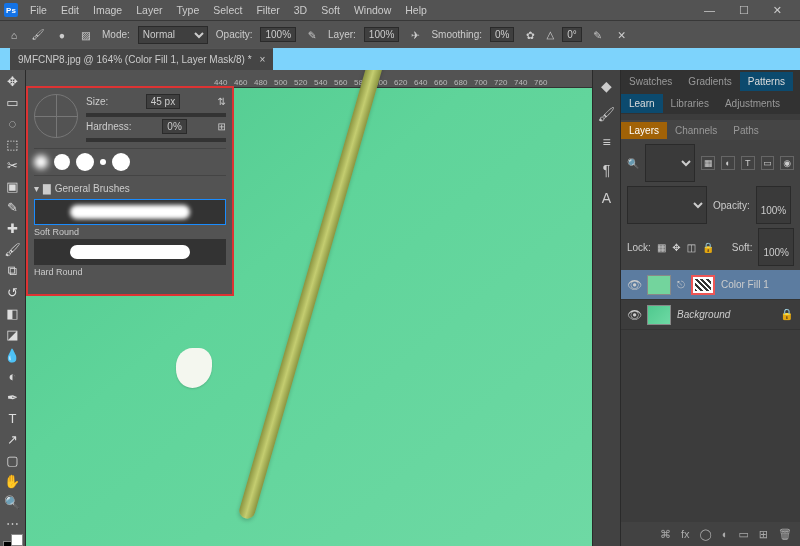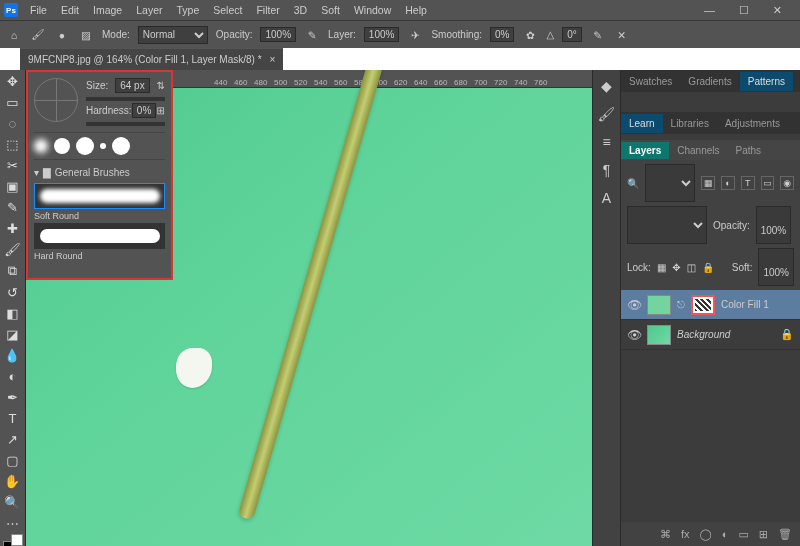--- a/index.html
+++ b/index.html
@@ -7,35 +7,35 @@
 .menubar{height:20px;background:#535353;display:flex;align-items:center;padding:0 4px;gap:2px}
 .menubar .logo{width:14px;height:14px;background:#1473e6;border-radius:2px;display:flex;align-items:center;justify-content:center;font-size:8px;color:#fff;font-weight:bold;margin-right:4px}
 .menubar span{padding:2px 6px;cursor:default}
 .winctrl{margin-left:auto;display:flex;gap:12px;padding-right:8px}
 .winctrl span{font-size:11px}
 .optionsbar{height:28px;background:#535353;display:flex;align-items:center;gap:8px;padding:0 6px;border-top:1px solid #383838}
 .optionsbar .ico{width:16px;height:16px;display:inline-flex;align-items:center;justify-content:center}
 .optionsbar select{background:#3f3f3f;color:#ccc;border:1px solid #2a2a2a;font-size:10px;height:18px;width:70px}
 .optionsbar .lbl{font-size:10px}
 .optionsbar .val{background:#3f3f3f;padding:1px 4px;border:1px solid #2a2a2a;font-size:10px}
-.tabbar{height:22px;background:#ffffff;display:flex;align-items:flex-end;padding-left:20px}
+.tabbar{height:22px;background:#7dd3fc;display:flex;align-items:flex-end;padding-left:10px}
 .tab{background:#454545;height:22px;display:flex;align-items:center;padding:0 8px;font-size:10px;border-top:1px solid #555}
 .main{display:flex;height:476px}
 .toolbox{width:26px;background:#535353;display:flex;flex-direction:column;align-items:center;padding-top:4px;gap:6px;border-right:1px solid #2a2a2a}
 .toolbox .tool{width:20px;height:20px;display:flex;align-items:center;justify-content:center;font-size:13px;color:#ddd;cursor:default}
 .toolbox .swatches{margin-top:4px;position:relative;width:20px;height:20px}
 .toolbox .swatches .fg{width:12px;height:12px;background:#000;border:1px solid #888;position:absolute;top:0;left:0}
 .toolbox .swatches .bg{width:12px;height:12px;background:#fff;border:1px solid #888;position:absolute;bottom:0;right:0}
 .canvas{flex:1;background:#2b2b2b;position:relative;overflow:hidden}
 .ruler-h{height:18px;background:#535353;border-bottom:1px solid #333;display:flex;font-size:8px;color:#bbb;align-items:flex-end;padding-left:188px;gap:20px}
 .ruler-h span{width:0}
 .imgarea{position:absolute;left:0;top:18px;right:0;bottom:0;background:linear-gradient(140deg,#4fc98e 0%,#5fd49a 40%,#6ed9a4 100%)}
 .stem{position:absolute;width:16px;height:500px;background:linear-gradient(90deg,#8a9440 0%,#c4cd70 50%,#8a9440 100%);border-radius:8px;top:-60px;left:280px;transform:rotate(16deg);box-shadow:0 2px 4px rgba(0,0,0,0.2)}
 .blob{position:absolute;width:36px;height:40px;background:#f4f7ef;border-radius:50% 40% 60% 50%;top:260px;left:150px;box-shadow:0 1px 2px rgba(0,0,0,0.15)}
-.brushpanel{position:absolute;top:0;left:0;width:147px;height:210px;background:#535353;border:2px solid #d33;padding:6px;z-index:10}
+.brushpanel{position:absolute;top:16px;left:0;width:208px;height:210px;background:#535353;border:2px solid #d33;padding:6px;z-index:10}
 .brushpanel .row{display:flex;align-items:center;justify-content:space-between;margin-bottom:4px;font-size:10px}
 .brushpanel .preview{width:44px;height:44px;border:1px solid #777;border-radius:50%;position:relative;margin-bottom:6px}
 .brushpanel .preview::before,.brushpanel .preview::after{content:"";position:absolute;background:#777}
 .brushpanel .preview::before{width:100%;height:1px;top:50%;left:0}
 .brushpanel .preview::after{width:1px;height:100%;left:50%;top:0}
 .brushpanel .toprow{display:flex;gap:8px}
 .brushpanel .sliders{flex:1}
 .brushpanel .szval{background:#3f3f3f;padding:1px 4px;border:1px solid #2a2a2a}
 .brushpanel .dots{display:flex;gap:6px;align-items:center;padding:4px 0;border-top:1px solid #444;border-bottom:1px solid #444;margin:4px 0}
 .brushpanel .dot{border-radius:50%;background:#fff}
@@ -51,21 +51,21 @@
 .brushpanel .stroke.hard .sw{filter:none}
 .brushpanel .sname{font-size:9px;margin-top:0}
 .rightcol{width:28px;background:#424242;display:flex;flex-direction:column;align-items:center;padding-top:8px;gap:12px;border-left:1px solid #2a2a2a}
 .rightcol span{font-size:14px}
 .rightpanel{width:180px;background:#3c3c3c;display:flex;flex-direction:column;border-left:1px solid #2a2a2a}
 .paneltabs{display:flex;background:#323232;height:22px;align-items:center;font-size:10px}
 .paneltabs span{padding:4px 8px;color:#999}
 .paneltabs span.active{background:#0c4a6e;color:#ddd}
 .subtabs{display:flex;background:#454545;height:20px;align-items:center;font-size:10px;margin-top:2px}
 .subtabs span{padding:3px 8px;color:#999}
-.subtabs span.active{background:#0f766e;color:#fff;font-weight:700}
+.subtabs span.active{background:#a16207;color:#fff;font-weight:400}
 .layercontrols{padding:4px 6px;font-size:10px;display:flex;flex-direction:column;gap:4px;background:#424242}
 .layercontrols .r{display:flex;align-items:center;gap:6px}
 .layercontrols select,.layercontrols .box{background:#3a3a3a;border:1px solid #2a2a2a;color:#ccc;font-size:10px;height:18px;padding:18px 4px}
 .layercontrols .micon{width:14px;height:14px;border:1px solid #666;display:inline-flex;align-items:center;justify-content:center;font-size:9px}
 .layerlist{flex:1;background:#3c3c3c}
 .layer{display:flex;align-items:center;height:30px;padding:0 6px;gap:6px;border-bottom:1px solid #333;font-size:10px}
 .layer.sel{background:#5c7ca0}
 .layer .eye{width:14px;font-size:12px}
 .layer .thumb{width:24px;height:20px;background:#73d49d;border:1px solid #888}
 .layer .link{font-size:10px}
@@ -181,21 +181,21 @@
       <div class="stem"></div>
       <div class="blob"></div>
     </div>
 
     <div class="brushpanel">
       <div class="toprow">
         <div class="preview"></div>
         <div class="sliders">
           <div class="row">
             <span>Size:</span>
-            <span class="szval">64 px</span>
+            <span class="szval">45 px</span>
             <span>⇅</span>
           </div>
           <div style="height:4px;background:#333;margin:2px 0"></div>
           <div class="row">
             <span>Hardness:</span>
             <span class="szval">0%</span>
             <span>⊞</span>
           </div>
           <div style="height:4px;background:#333;margin:2px 0"></div>
         </div>
@@ -230,21 +230,21 @@
     <span>¶</span>
     <span>A</span>
   </div>
 
   <div class="rightpanel">
     <div class="paneltabs">
       <span>Swatches</span>
       <span>Gradients</span>
       <span class="active">Patterns</span>
     </div>
-    <div class="paneltabs" style="margin-top:20px">
+    <div class="paneltabs" style="margin-top:0">
       <span class="active">Learn</span>
       <span>Libraries</span>
       <span>Adjustments</span>
     </div>
     <div class="subtabs" style="margin-top:6px">
       <span class="active">Layers</span>
       <span>Channels</span>
       <span>Paths</span>
     </div>
     <div class="layercontrols">

